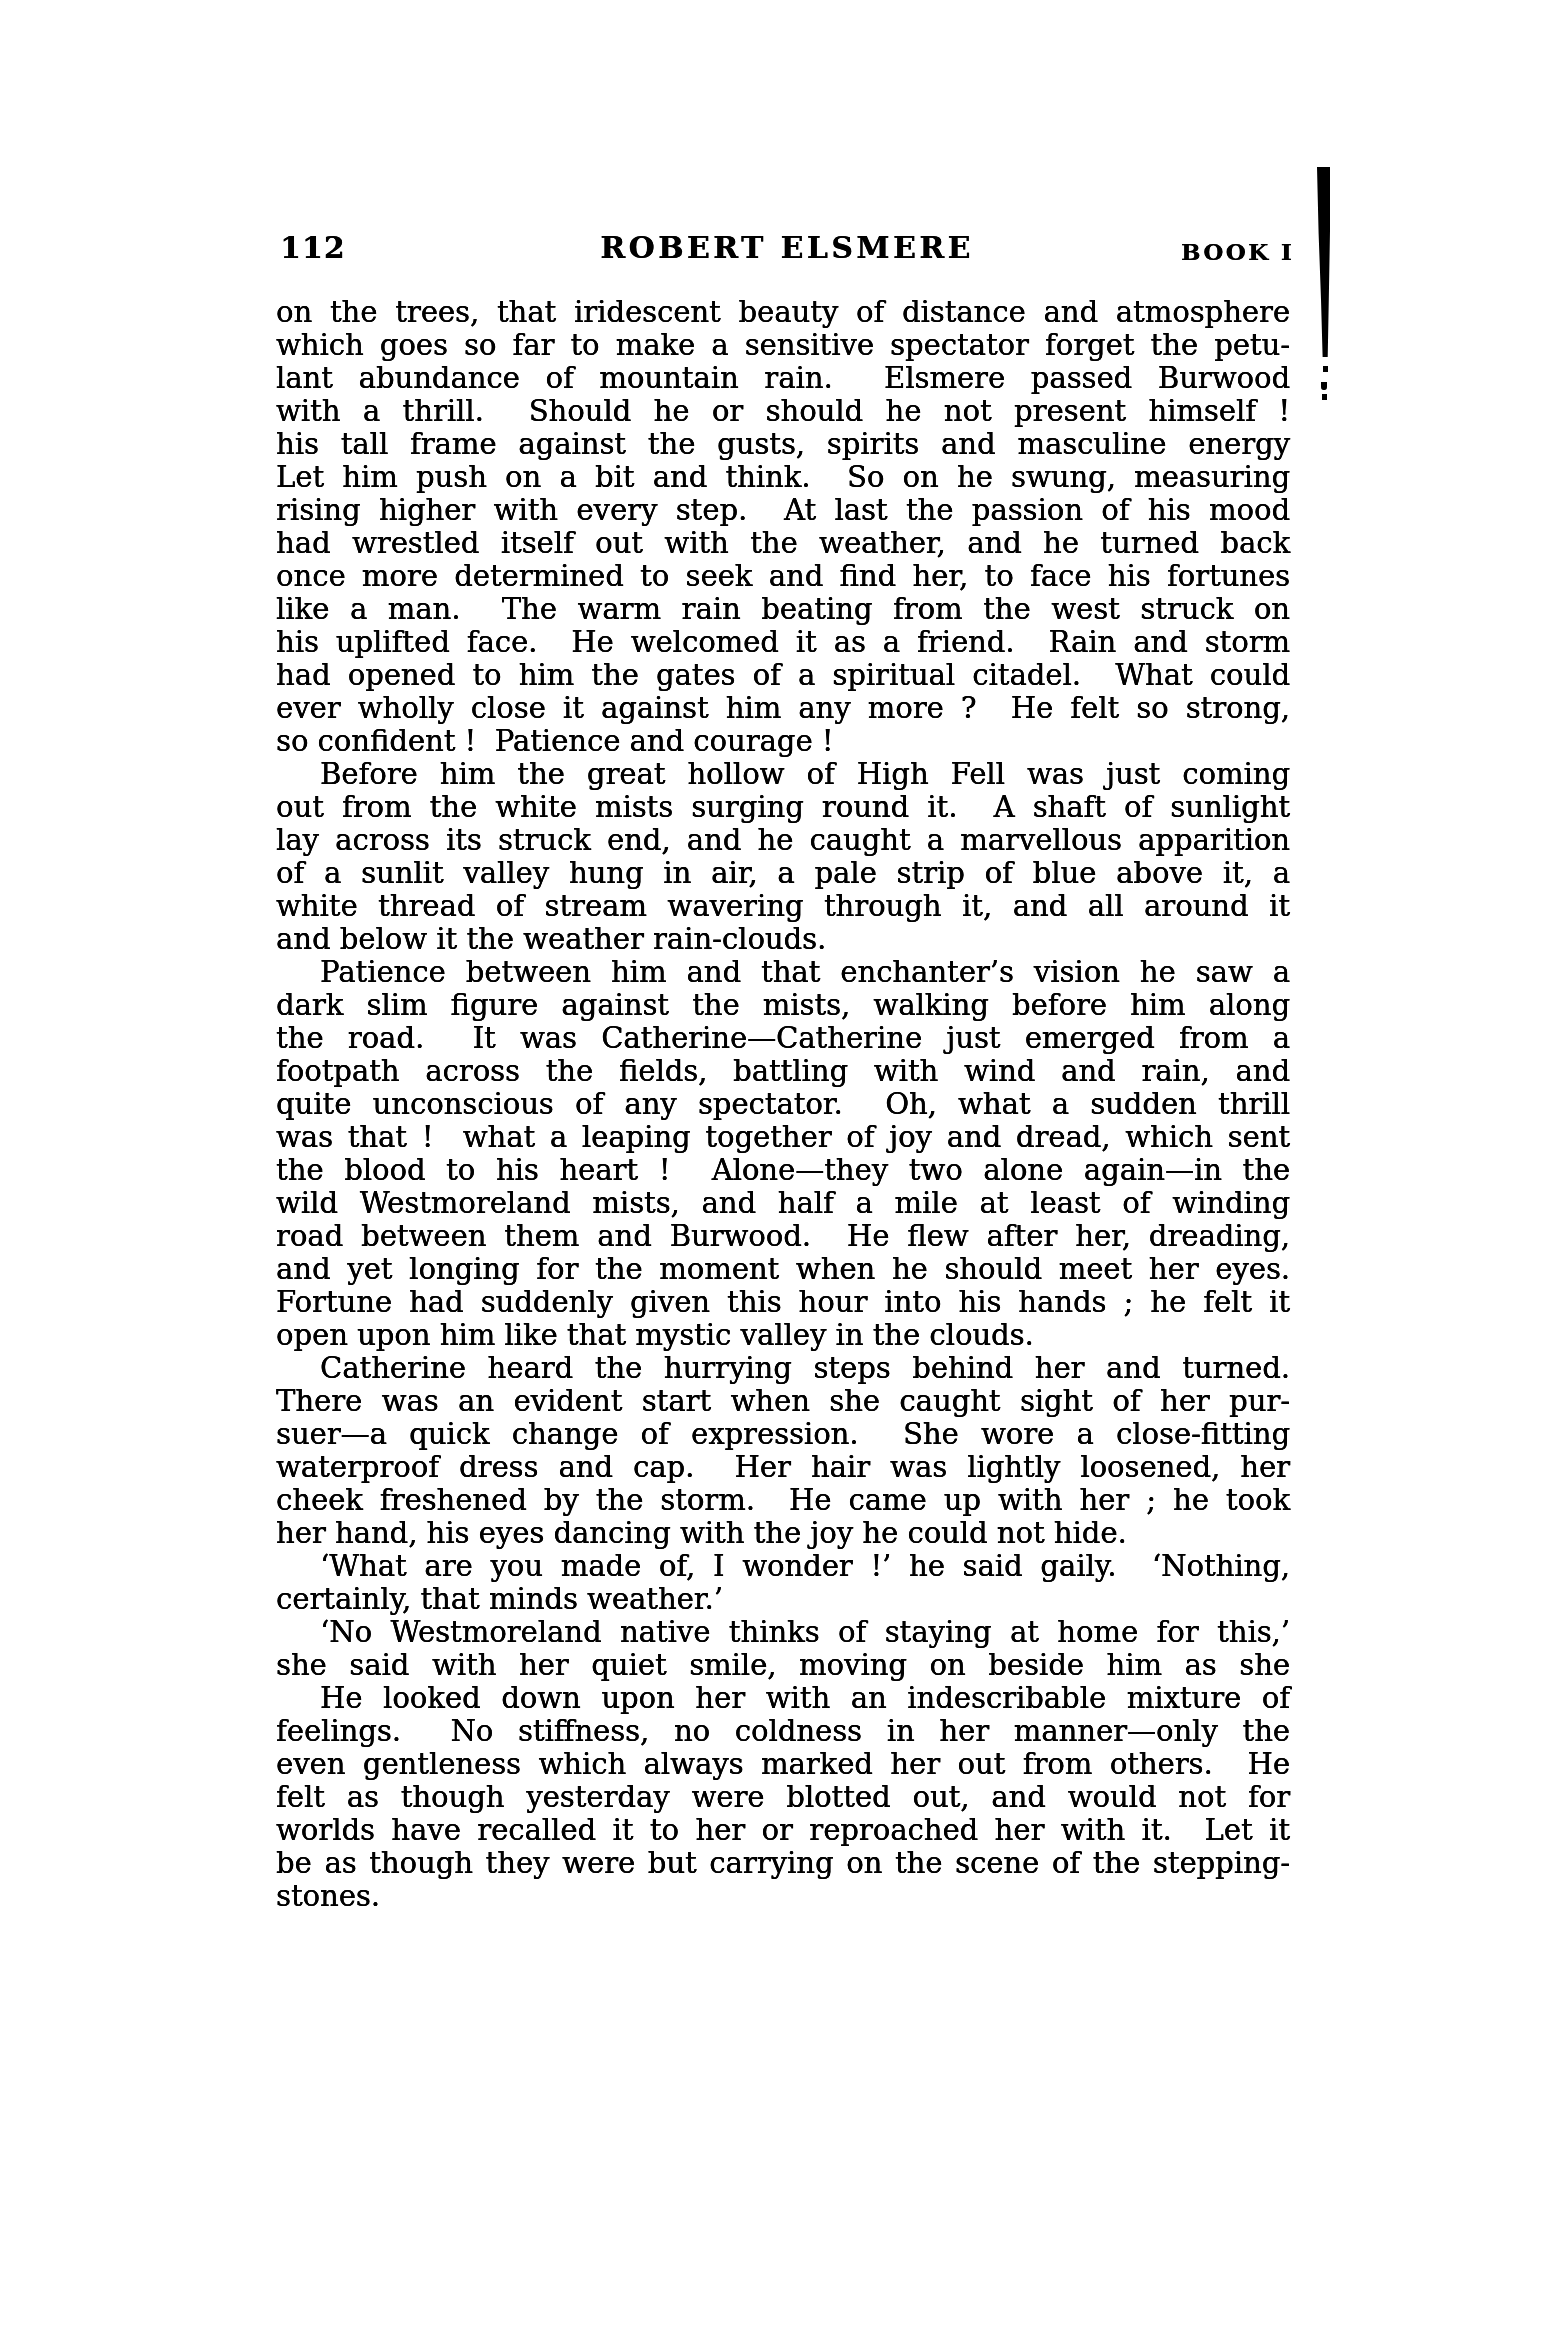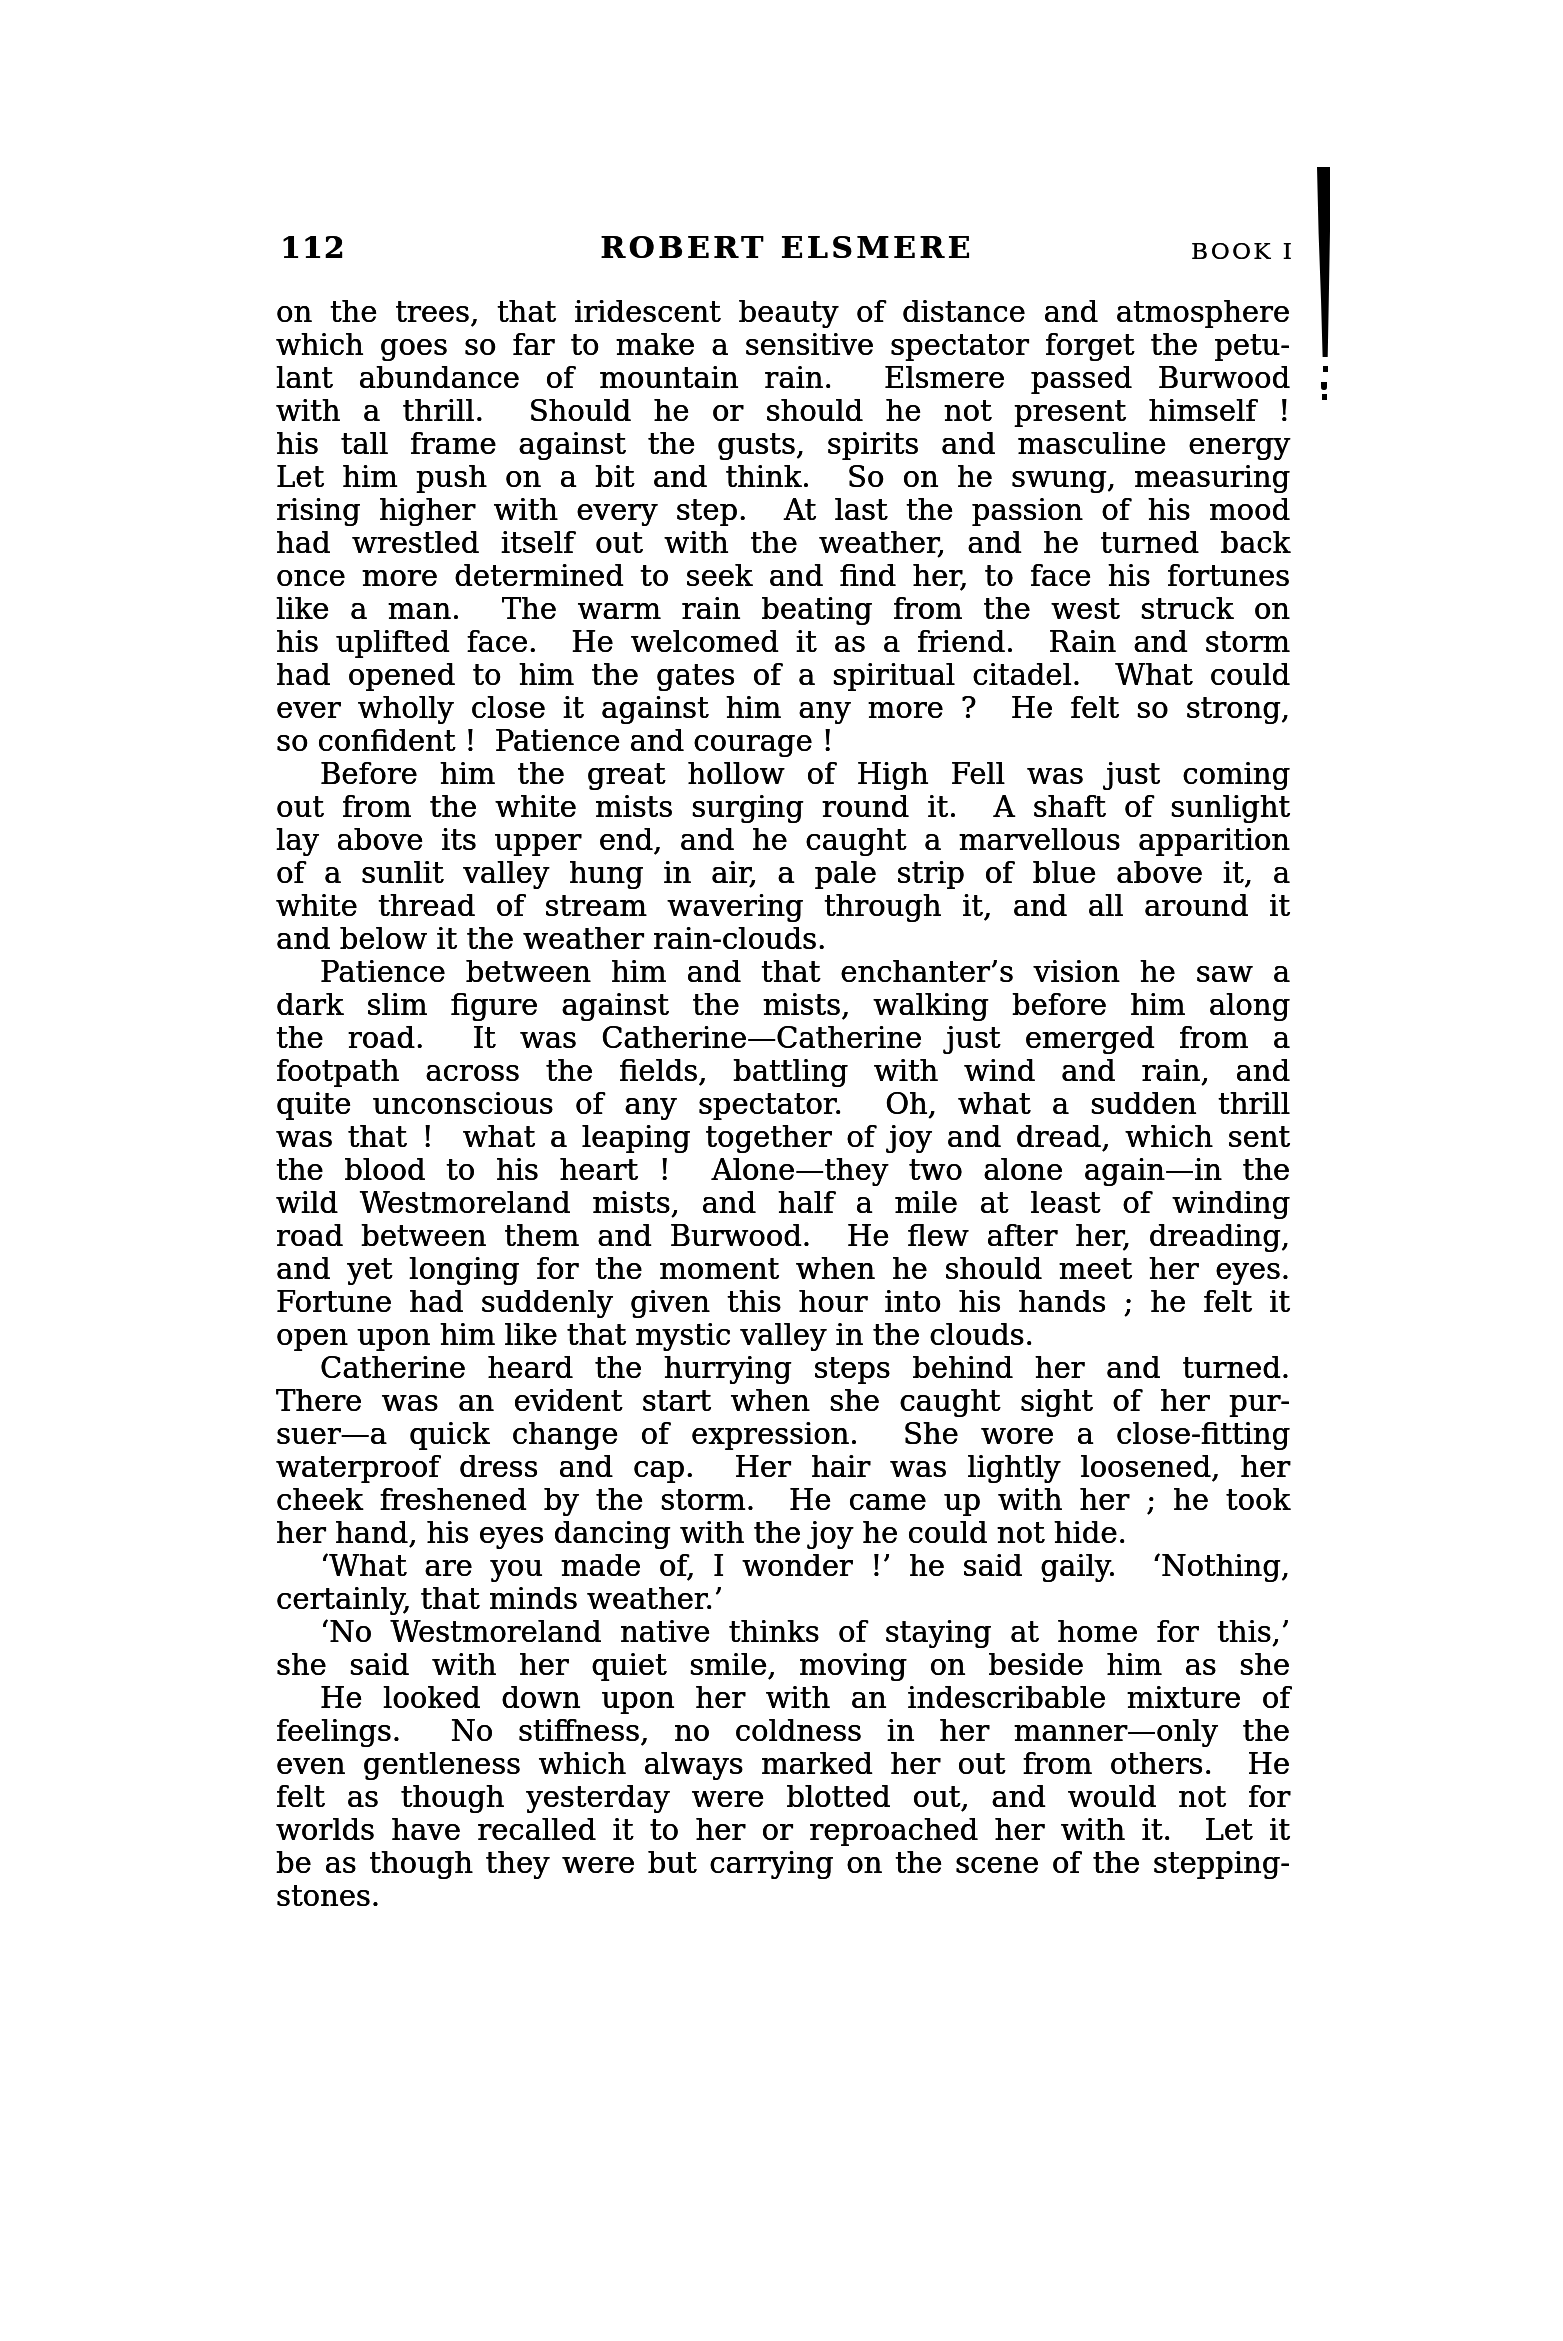--- a/index.html
+++ b/index.html
@@ -51,21 +51,21 @@
     letter-spacing: 3.4px;
     white-space: nowrap;
     text-shadow: 0.3px 0 0 #000;
   }
   .section-label {
     position: absolute;
     right: 0;
     top: 6.7px;
     font-size: 23px;
     line-height: 23px;
-    font-weight: normal;
+    font-weight: bold;
     letter-spacing: 2.4px;
     white-space: nowrap;
     text-shadow: 0.4px 0 0 #000;
   }
 
   
   .text-block {
     position: absolute;
     left: 276px;
     top: 296px;
@@ -125,21 +125,21 @@
       <div class="line">rising higher with every step.  At last the passion of his mood</div>
       <div class="line">had wrestled itself out with the weather, and he turned back</div>
       <div class="line">once more determined to seek and find her, to face his fortunes</div>
       <div class="line">like a man.  The warm rain beating from the west struck on</div>
       <div class="line">his uplifted face.  He welcomed it as a friend.  Rain and storm</div>
       <div class="line">had opened to him the gates of a spiritual citadel.  What could</div>
       <div class="line">ever wholly close it against him any more ?  He felt so strong,</div>
       <div class="line last">so confident !  Patience and courage !</div>
       <div class="line indent">Before him the great hollow of High Fell was just coming</div>
       <div class="line">out from the white mists surging round it.  A shaft of sunlight</div>
-      <div class="line">lay above its upper end, and he caught a marvellous apparition</div>
+      <div class="line">lay across its struck end, and he caught a marvellous apparition</div>
       <div class="line">of a sunlit valley hung in air, a pale strip of blue above it, a</div>
       <div class="line">white thread of stream wavering through it, and all around it</div>
       <div class="line last">and below it the weather rain-clouds.</div>
       <div class="line indent">Patience between him and that enchanter’s vision he saw a</div>
       <div class="line">dark slim figure against the mists, walking before him along</div>
       <div class="line">the road.  It was Catherine—Catherine just emerged from a</div>
       <div class="line">footpath across the fields, battling with wind and rain, and</div>
       <div class="line">quite unconscious of any spectator.  Oh, what a sudden thrill</div>
       <div class="line">was that !  what a leaping together of joy and dread, which sent</div>
       <div class="line">the blood to his heart !  Alone—they two alone again—in the</div>

